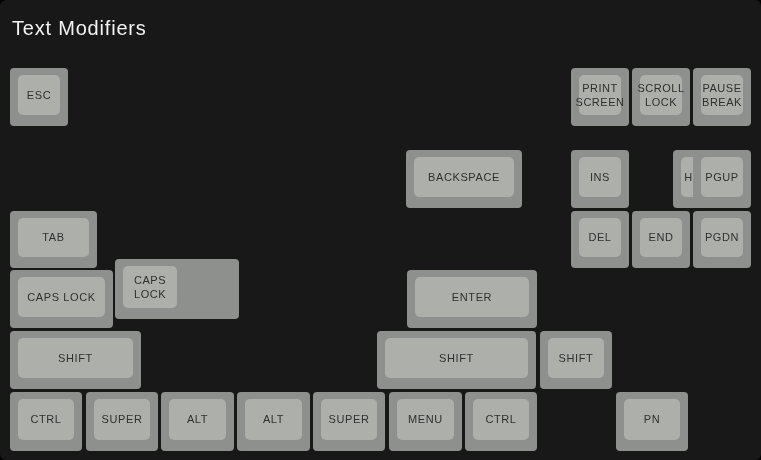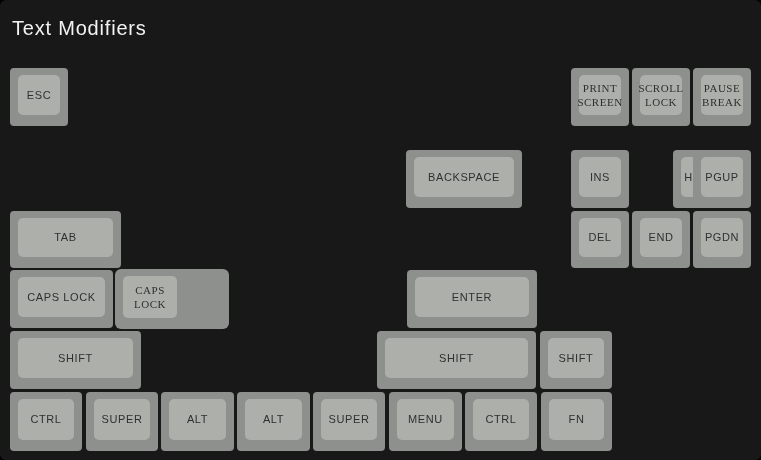--- a/index.html
+++ b/index.html
@@ -61,21 +61,20 @@
     color: var(--key-text);
     font-size: 11px;
     line-height: 15px;
     letter-spacing: 0.6px;
     white-space: nowrap;
   }
   .key.multi .line {
     font-size: 11px;
     line-height: 14px;
     letter-spacing: 0.5px;
-    font-family: Liberation Serif, serif;
   }
 </style>
 </head>
 <body>
 
 <div class="stage">
   <div class="title">Text Modifiers</div>
   <div class="keyboard">
       <div class="key" style="left: 10px; top: 68px; width: 58px; height: 58px;">
         <div class="key-top">
@@ -113,21 +112,21 @@
       <div class="key" style="left: 632px; top: 150px; width: 58px; height: 58px; margin-left: 41px;">
         <div class="key-top">
           <span class="line">HOME</span>
         </div>
       </div>
       <div class="key" style="left: 693px; top: 150px; width: 58px; height: 58px;">
         <div class="key-top">
           <span class="line">PGUP</span>
         </div>
       </div>
-      <div class="key" style="left: 10px; top: 211px; width: 111px; height: 57px; padding-left: 11px;">
+      <div class="key" style="left: 10px; top: 211px; width: 87px; height: 57px; padding-left: 11px;">
         <div class="key-top">
           <span class="line">TAB</span>
         </div>
       </div>
       <div class="key" style="left: 632px; top: 211px; width: 58px; height: 57px;">
         <div class="key-top">
           <span class="line">END</span>
         </div>
       </div>
       <div class="key" style="left: 571px; top: 211px; width: 58px; height: 57px;">
@@ -138,21 +137,21 @@
       <div class="key" style="left: 693px; top: 211px; width: 58px; height: 57px;">
         <div class="key-top">
           <span class="line">PGDN</span>
         </div>
       </div>
       <div class="key" style="left: 10px; top: 270px; width: 103px; height: 58px;">
         <div class="key-top">
           <span class="line">CAPS LOCK</span>
         </div>
       </div>
-      <div class="key multi" style="left: 115px; top: 269px; width: 114px; height: 60px; border-radius: 6px;">
+      <div class="key multi" style="left: 115px; top: 259px; width: 124px; height: 60px;">
         <div class="key-top stepped">
           <span class="line">CAPS</span>
           <span class="line">LOCK</span>
         </div>
       </div>
       <div class="key" style="left: 407px; top: 270px; width: 130px; height: 58px;">
         <div class="key-top">
           <span class="line">ENTER</span>
         </div>
       </div>
@@ -199,19 +198,19 @@
       <div class="key" style="left: 389px; top: 392px; width: 73px; height: 59px;">
         <div class="key-top">
           <span class="line">MENU</span>
         </div>
       </div>
       <div class="key" style="left: 465px; top: 392px; width: 72px; height: 59px;">
         <div class="key-top">
           <span class="line">CTRL</span>
         </div>
       </div>
-      <div class="key" style="left: 541px; top: 392px; width: 71px; height: 59px;">
-        <div class="key-top">
-          <span class="line">FN</span>
+      <div class="key" style="left: 616px; top: 392px; width: 72px; height: 59px;">
+        <div class="key-top">
+          <span class="line">PN</span>
         </div>
       </div>
     </div>
 </div>
 
 </body></html>

